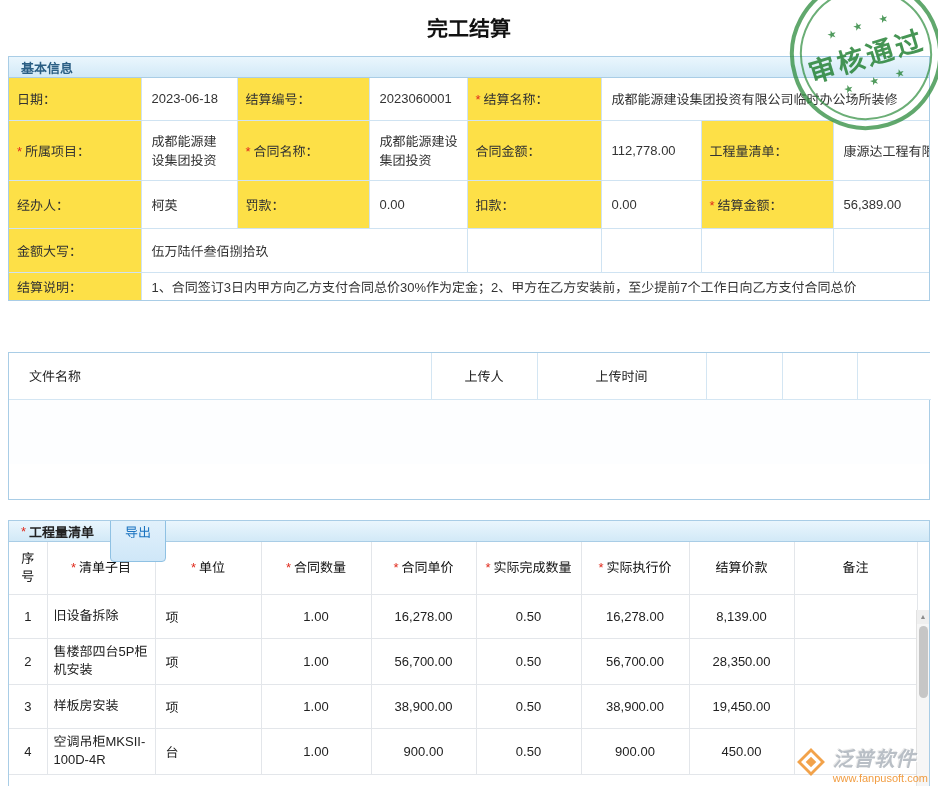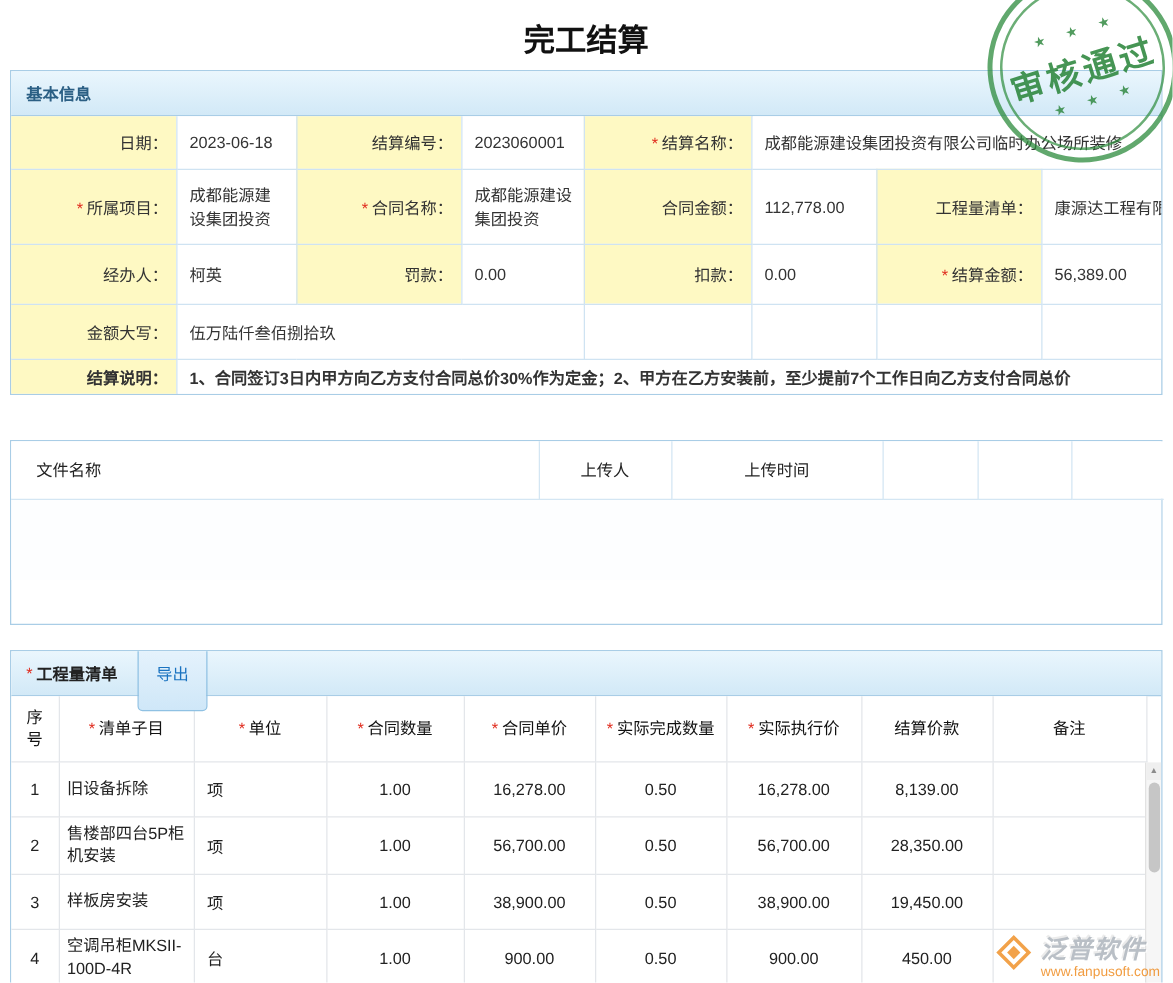--- a/index.html
+++ b/index.html
@@ -1,44 +1,44 @@
 <!DOCTYPE html>
 <html lang="zh-CN"><head>
 <meta charset="utf-8">
 <style>
   * { margin:0; padding:0; box-sizing:border-box; }
   html,body { width:938px; height:786px; }
   body {
     position:relative; overflow:hidden; background:#fff; color:#333;
     font-family:"Liberation Sans","DejaVu Sans",sans-serif; font-size:13px;
   }
-  .page-title { text-align:center; font-size:25px; font-weight:bold; color:#111; padding-top:12px; }
+  .page-title { text-align:center; font-size:21px; font-weight:bold; color:#111; padding-top:12px; }
 
   
   .panel { position:absolute; left:8px; width:922px; border:1px solid #a9cde6; background:#fff; }
   .panel-basic { top:56px; }
   .panel-att   { top:352px; height:148px; }
   .panel-boq   { top:520px; height:300px; overflow:hidden; }
   .panel-header {
-    height:36px; display:flex; align-items:center; padding:0 12px;
+    height:21px; display:flex; align-items:center; padding:0 12px;
     background:linear-gradient(#eaf6fd,#d2e9f7); border-bottom:1px solid #a9cde6;
     font-weight:bold; color:#2b5f84; font-size:13px;
   }
   .req { color:#e02b1d; margin-right:3px; font-weight:normal; }
 
   
   table { border-collapse:collapse; table-layout:fixed; width:100%; font-size:13px; }
   .binfo td { border:1px solid #cfe3f2; padding:4px 8px; vertical-align:middle; }
   .binfo td:first-child { border-left:0; } .binfo td:last-child { border-right:0; }
   .binfo tr:first-child td { border-top:0; } .binfo tr:last-child td { border-bottom:0; }
-  .binfo td.lbl { background:#fef9c3; text-align:right; padding-right:6px; color:#333; }
+  .binfo td.lbl { background:#fde047; text-align:left; padding-right:6px; color:#333; }
   .binfo td.val { background:#fff; text-align:left;padding-left:10px; }
   .binfo tr.r1 td { height:42px; } .binfo tr.r2 td { height:60px; }
   .binfo tr.r3 td { height:48px; } .binfo tr.r4 td { height:44px; }
-  .binfo tr.r5 td { height:24px;font-weight:bold; }
+  .binfo tr.r5 td { height:24px; }
   .clip { white-space:nowrap; overflow:hidden; }
 
   
   .att th { border:1px solid #d4e6f3; height:46px; font-weight:normal; color:#222; text-align:center; background:#fff; }
   .att th:first-child { border-left:0; text-align:left; padding-left:20px; }
   .att th:last-child { border-right:0; }
   .att tr th { border-top:0; }
   .att-empty { height:64px; background:#fdfeff; }
 
   

